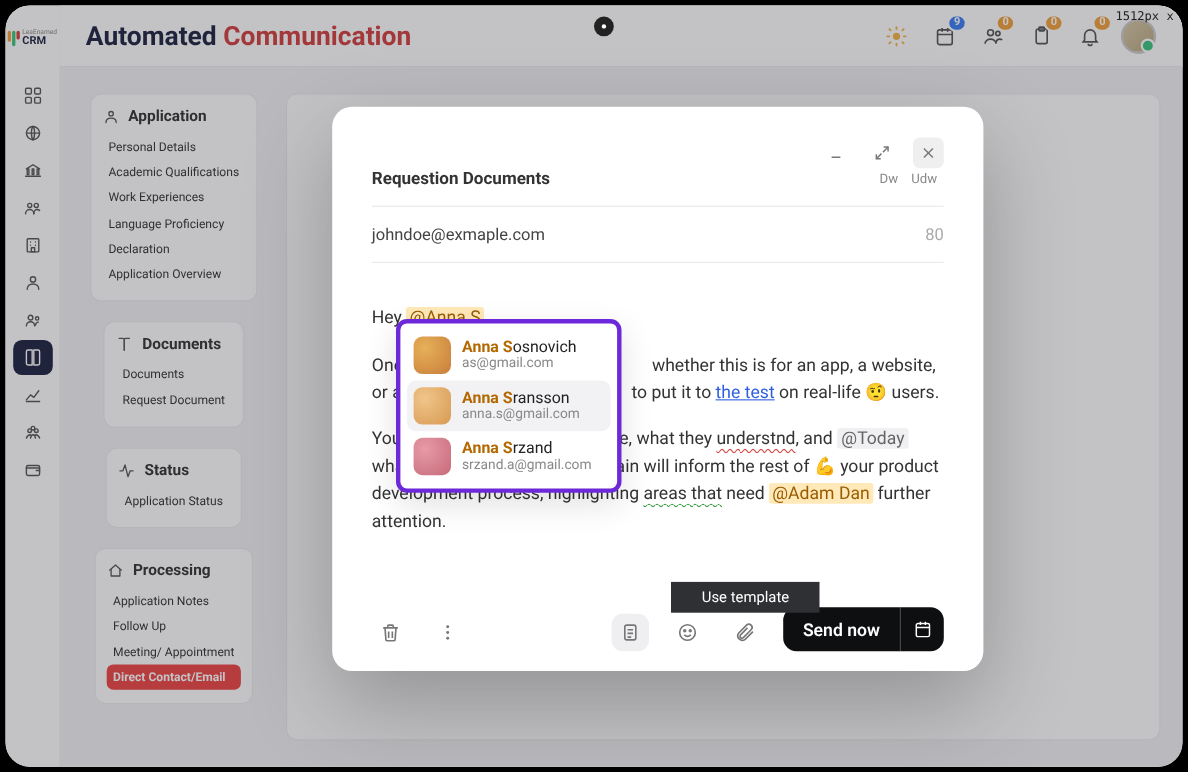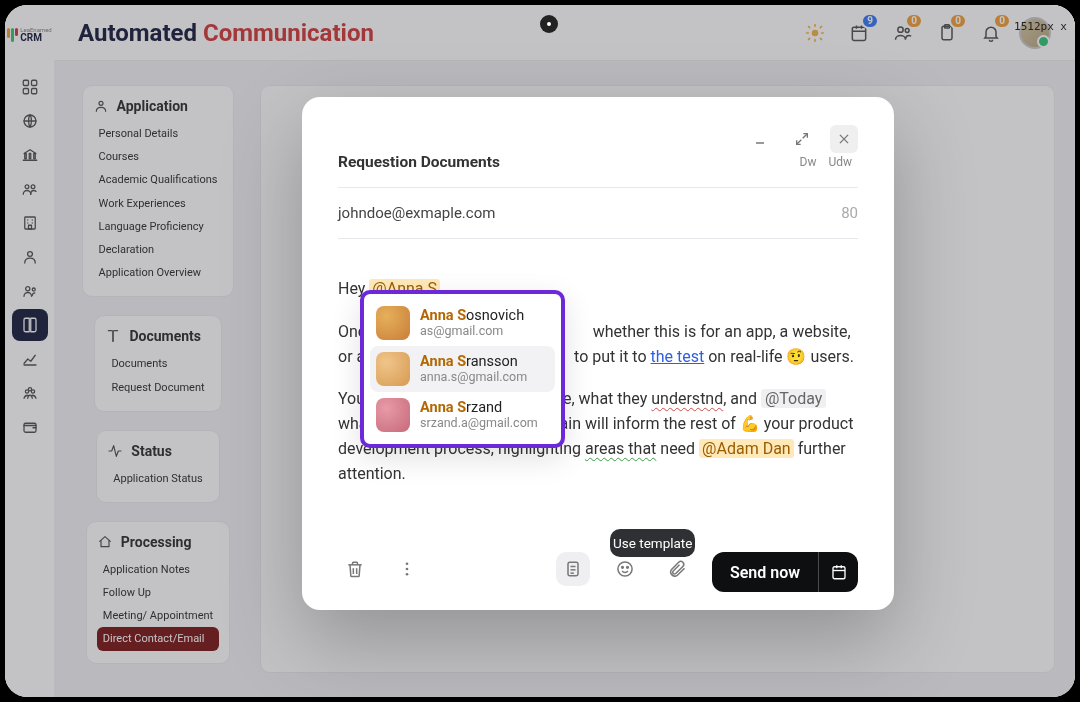--- a/index.html
+++ b/index.html
@@ -30,27 +30,27 @@
   .sun { color:#f5b547; }
   .avatar-top { width:32px; height:32px; border-radius:50%; background:linear-gradient(135deg,#d8c8a8,#b8a880); border:2px solid #ccc; margin-left:12px; cursor:pointer; position:relative;}
   .avatar-top::after{content:""; position:absolute; right:-1px; bottom:-1px; width:9px; height:9px; background:#3ac47d; border:2px solid #fff; border-radius:50%;}
 
   .content { flex:1; display:flex; padding:24px 20px; gap:18px; }
   .side-col { width:168px; display:flex; flex-direction:column; gap:18px;align-items:center; }
   .card { background:#fff; border-radius:10px; padding:12px 10px; border:1px solid #ececef; }
   .card-head { display:flex; align-items:center; gap:8px; font-weight:700; color:#333; font-size:14px; margin-bottom:8px;}
   .card-head svg{ width:16px; height:16px; color:#555;}
   .card-item { font-size:11px; color:#333; padding:5px 6px; border-radius:6px; cursor:pointer; line-height:1.2;}
-  .card-item.active { background:#7f1d1d; color:#fff; font-weight:400;}
+  .card-item.active { background:#ef4444; color:#fff; font-weight:700;}
   .content-main { flex:1; background:#fff; border-radius:10px; border:1px solid #ececef; }
 
   
   .dim { position:absolute; inset:0; background:rgba(40,40,45,0.28); }
   
-  .rsz { position:absolute; top:15px; right:8px; font-size:11px; color:#222; font-family:monospace; z-index:60;}
+  .rsz { position:absolute; top:3px; right:8px; font-size:11px; color:#222; font-family:monospace; z-index:60;}
   .tick { position:absolute; top:10px; left:50%; width:18px; height:18px; border-radius:50%; background:#222; display:flex; align-items:center; justify-content:center; z-index:60;}
   .tick span{ width:4px; height:4px; background:#fff; border-radius:50%;}
 
   
   .modal { position:absolute; left:297px; top:92px; width:592px; height:513px; background:#fff; border-radius:18px; box-shadow:0 30px 80px rgba(0,0,0,.25); padding:28px 36px 18px 36px; display:flex; flex-direction:column; z-index:50;}
   .modal-top { display:flex; justify-content:flex-end; gap:14px; height:20px; margin-bottom:8px;}
   .mctl { width:28px; height:28px; display:flex; align-items:center; justify-content:center; color:#777; cursor:pointer; border-radius:6px;}
   .mctl.close{ background:#efefef; }
   .modal-title-row { display:flex; align-items:flex-start; }
   .modal-title { font-weight:700; color:#333; font-size:15.5px;}
@@ -69,24 +69,24 @@
   
   .sugg { position:absolute; left:355px; top:285px; width:205px; background:#fff; border-radius:10px; border:4px solid #6d28d9; box-shadow:0 10px 30px rgba(0,0,0,.12); padding:6px; z-index:55;}
   .sugg-item{ display:flex; align-items:center; gap:10px; padding:6px 6px; border-radius:8px; cursor:pointer;}
   .sugg-item.sel{ background:#f2f2f4;}
   .sugg-av{ width:34px; height:34px; border-radius:8px; }
   .sugg-name{ font-size:14.5px; line-height:1.1; color:#222;}
   .sugg-name b{ font-weight:700; color:#b36800;}
   .sugg-mail{ font-size:12.5px; color:#888; line-height:1.1;}
 
   
-  .tooltip{ position:absolute; left:605px; top:524px; background:#2e3033; color:#fff; font-size:13.5px; padding:6px 3px; border-radius:10px; z-index:56;}
-
-  
-  .bar{ margin-top:auto; display:flex; align-items:flex-start; gap:18px; padding-top:12px;}
+  .tooltip{ position:absolute; left:605px; top:524px; background:#2e3033; color:#fff; font-size:13.5px; padding:6px 28px; border-radius:0; z-index:56;}
+
+  
+  .bar{ margin-top:auto; display:flex; align-items:flex-end; gap:18px; padding-top:12px;}
   .bar-ico{ width:34px; height:34px; display:flex; align-items:center; justify-content:center; color:#777; border-radius:10px; cursor:pointer;}
   .bar-ico.hl{ background:#efeff1;}
   .send{ margin-left:auto; display:flex; align-items:center; background:#0e0f11; color:#fff; border-radius:12px; height:40px; cursor:pointer;}
   .send-lbl{ padding:0 18px; font-size:16px; font-weight:600;}
   .send-split{ width:40px; height:40px; border-left:1px solid rgba(255,255,255,.25); display:flex; align-items:center; justify-content:center;}
 
 </style>
 </head>
 <body>
 
@@ -253,21 +253,20 @@
       <div class="side-col" id="side-col">
           <div class="card">
             <div class="card-head">
               <svg viewBox="0 0 24 24" fill="none" stroke="currentColor" stroke-width="1.8" stroke-linecap="round" stroke-linejoin="round">
                 <circle cx="12" cy="8" r="3"></circle>
                 <path d="M5 20c0-4 3-6 7-6s7 2 7 6"></path>
               </svg>
               <span>Application</span>
             </div>
             <div class="card-item">Personal Details</div>
-            <div class="card-item">Courses</div>
             <div class="card-item">Academic Qualifications</div>
             <div class="card-item">Work Experiences</div>
             <div class="card-item">Language Proficiency</div>
             <div class="card-item">Declaration</div>
             <div class="card-item">Application Overview</div>
           </div>
           <div class="card">
             <div class="card-head">
               <svg viewBox="0 0 24 24" fill="none" stroke="currentColor" stroke-width="1.8" stroke-linecap="round" stroke-linejoin="round">
                 <path d="M5 4h5a2 2 0 012 2v14"></path>

